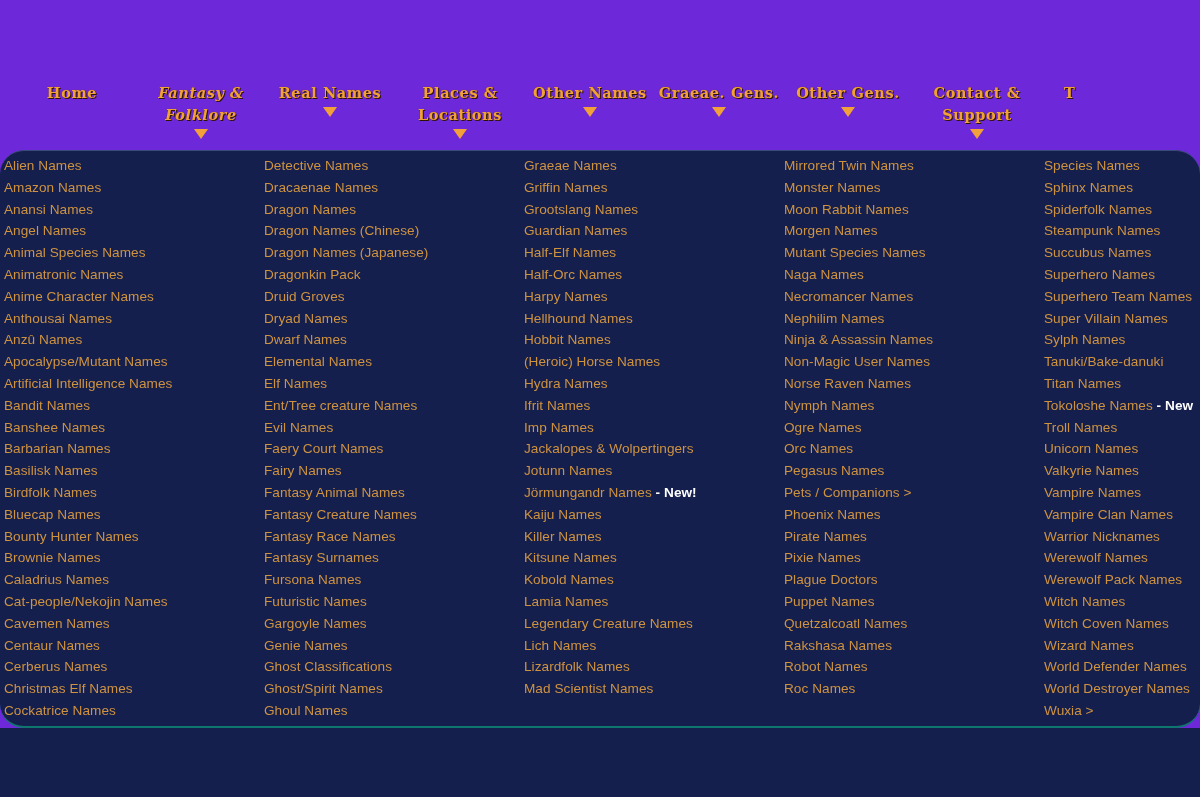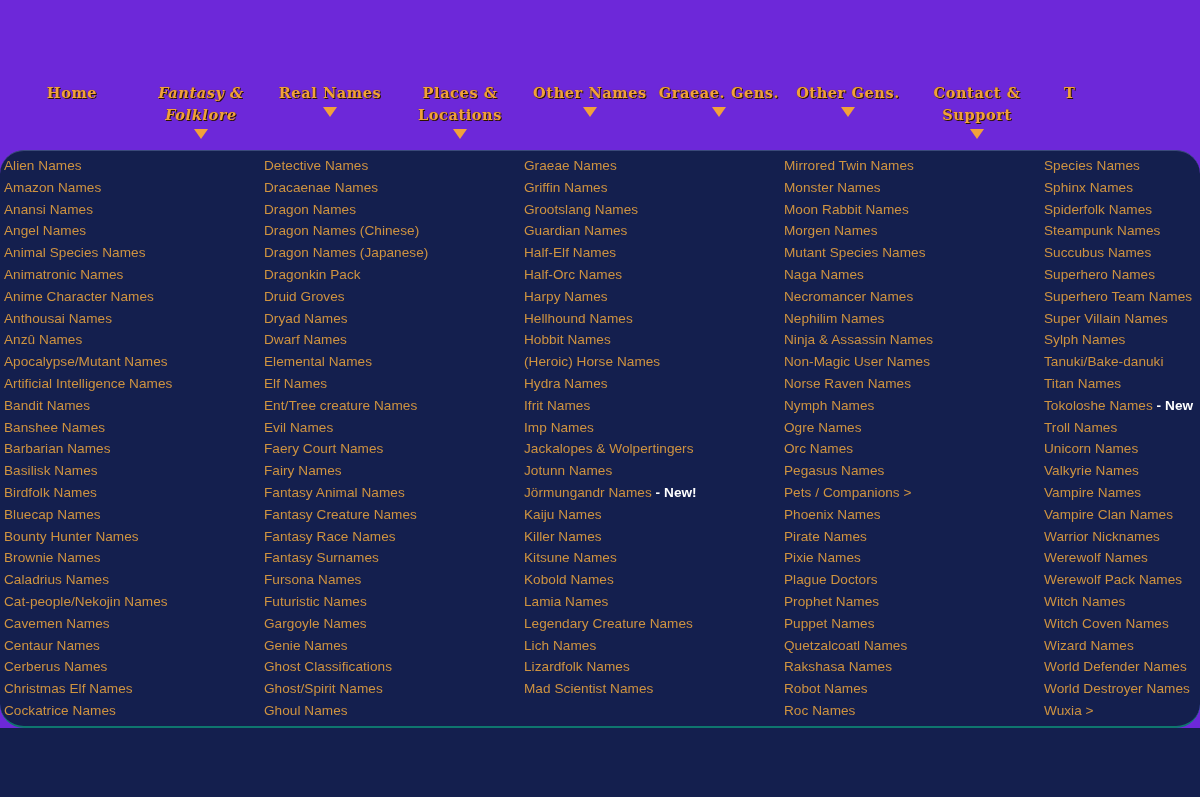--- a/index.html
+++ b/index.html
@@ -255,21 +255,20 @@
           <span class="dd-item">Norse Raven Names</span>
           <span class="dd-item">Nymph Names</span>
           <span class="dd-item">Ogre Names</span>
           <span class="dd-item">Orc Names</span>
           <span class="dd-item">Pegasus Names</span>
           <span class="dd-item">Pets / Companions &gt;</span>
           <span class="dd-item">Phoenix Names</span>
           <span class="dd-item">Pirate Names</span>
           <span class="dd-item">Pixie Names</span>
           <span class="dd-item">Plague Doctors</span>
-          <span class="dd-item">Prophet Names</span>
           <span class="dd-item">Puppet Names</span>
           <span class="dd-item">Quetzalcoatl Names</span>
           <span class="dd-item">Rakshasa Names</span>
           <span class="dd-item">Robot Names</span>
           <span class="dd-item">Roc Names</span>
         </div>
       <div class="dd-col">
           <span class="dd-item">Species Names</span>
           <span class="dd-item">Sphinx Names</span>
           <span class="dd-item">Spiderfolk Names</span>

